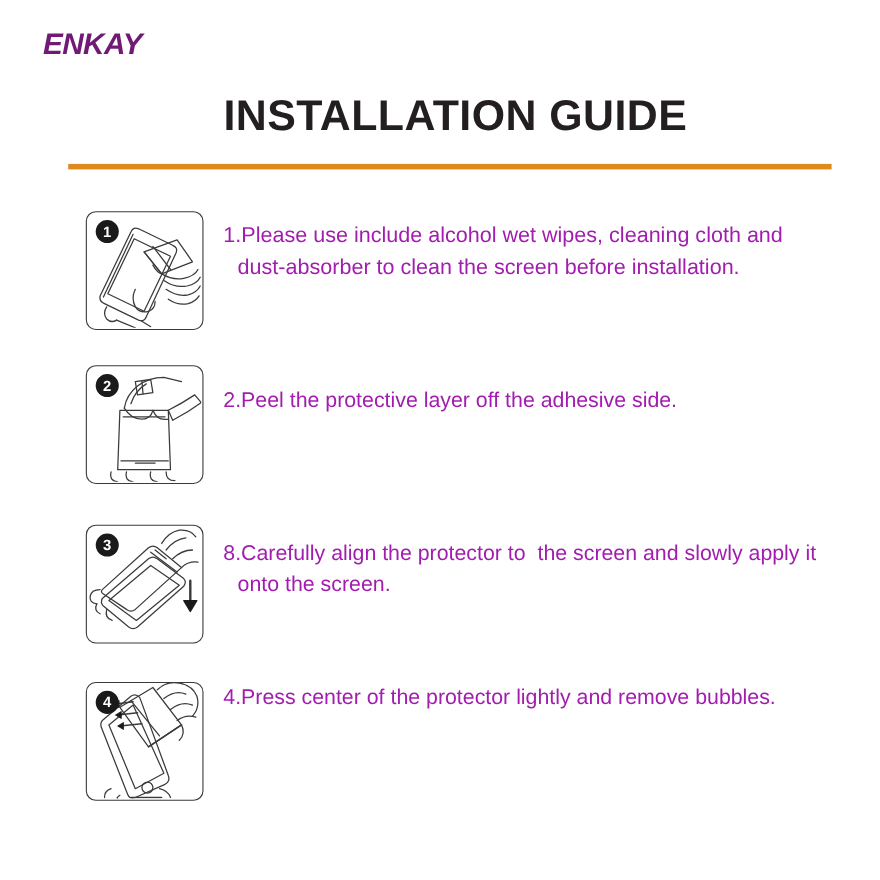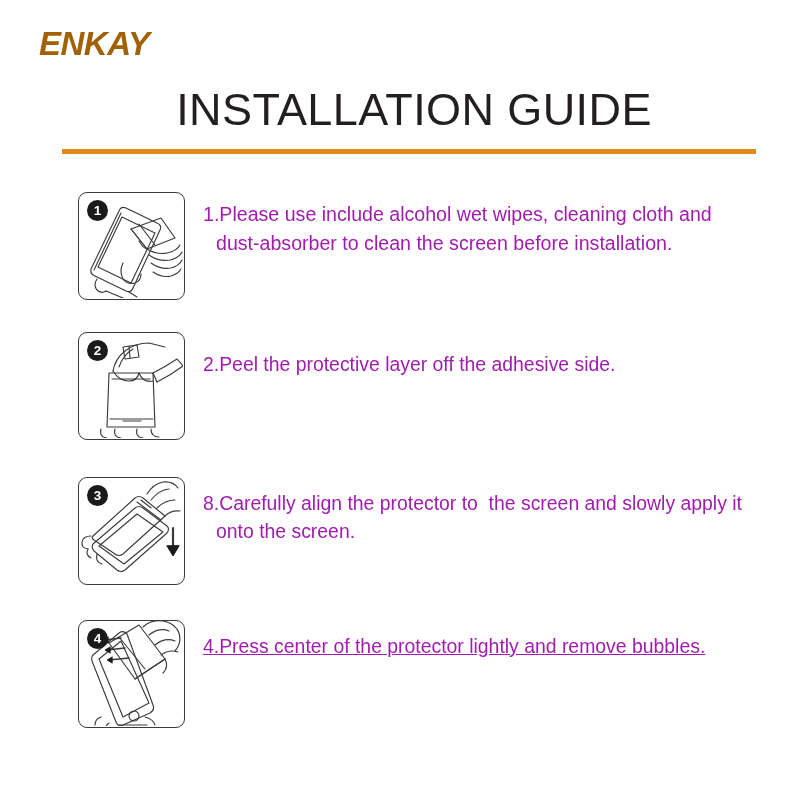--- a/index.html
+++ b/index.html
@@ -22,37 +22,37 @@
   }
 
   
   #brand {
     position: absolute;
     left: 39px;
     top: 27px;
     font-family: "Liberation Sans", sans-serif;
     font-weight: bold;
     font-style: italic;
-    font-size: 33px;
+    font-size: 27px;
     letter-spacing: -0.5px;
-    color: #a16207;
+    color: #701a75;
     line-height: 1;
     white-space: nowrap;
   }
 
   
   #title {
     position: absolute;
     left: 0;
     right: 0;
     top: 86px;
     text-align: center;
     font-family: "Liberation Sans", sans-serif;
-    font-weight: normal;
-    font-size: 45px;
+    font-weight: bold;
+    font-size: 39px;
     letter-spacing: 0.4px;
     color: #231f20;
     line-height: 1.05;
     white-space: nowrap;
     margin-left: 28px;
   }
   #rule {
     position: absolute;
     left: 62px;
     top: 149px;
@@ -88,21 +88,21 @@
     font-size: 19.4px;
     line-height: 28px;
     text-indent: -13px;
     padding-left: 13px;
     white-space: pre-wrap;
   }
   
   #step-1 .step-text { font-size: 19.6px; line-height: 29px; width: 500px; }
   #step-2 .step-text { top: 18px; }
   #step-3 .step-text { top: 12px; }
-  #step-4 .step-text { top: 12px; text-decoration: underline; }
+  #step-4 .step-text { top: 0; }
   #step-1 .step-text { top: 8px; }
 
   
   .badge {
     position: absolute;
     left: 8px;
     top: 7px;
     width: 21px;
     height: 21px;
     border-radius: 50%;

